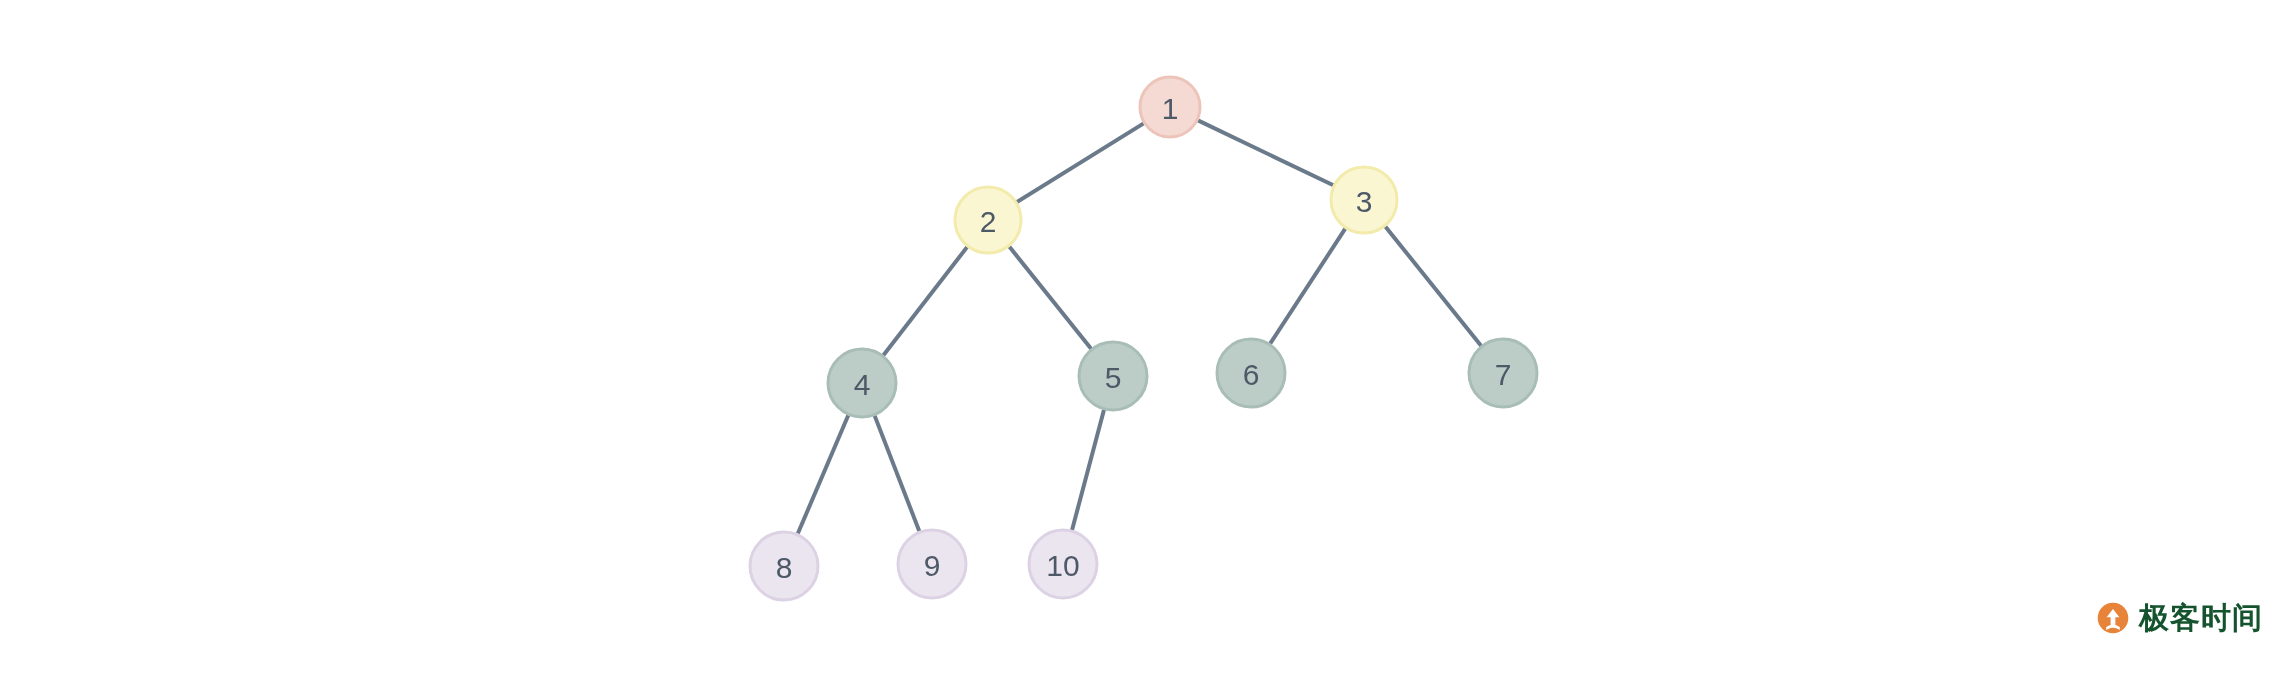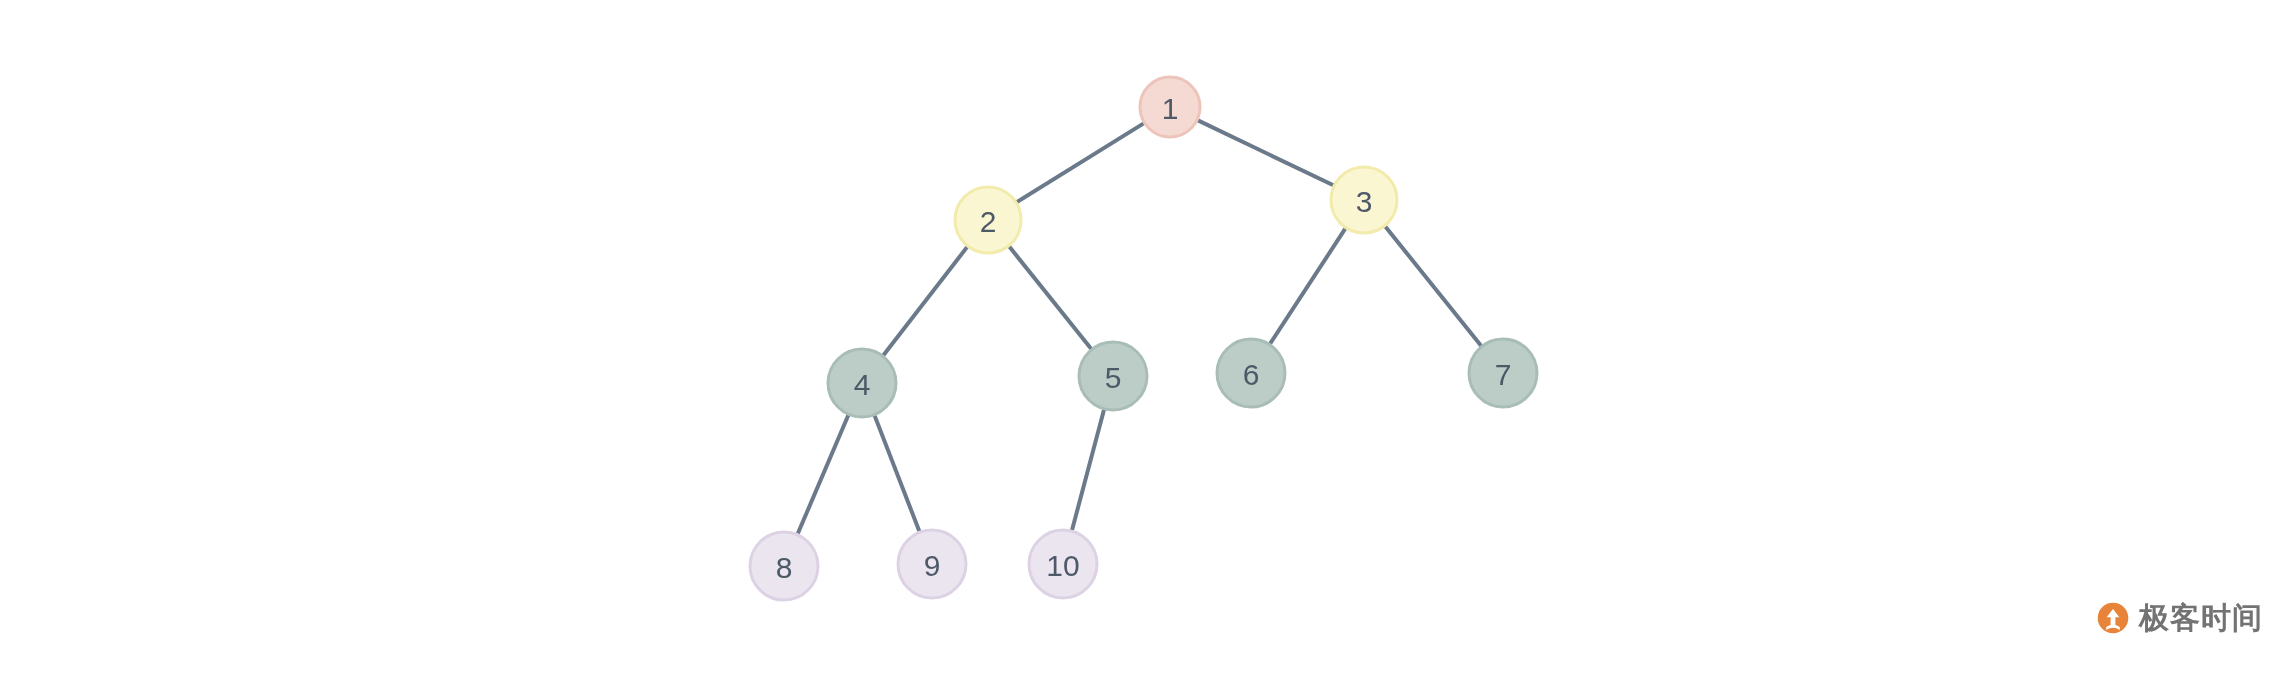--- a/index.html
+++ b/index.html
@@ -47,21 +47,21 @@
   .watermark-logo {
     width: 34px;
     height: 34px;
     display: block;
     flex: 0 0 auto;
   }
   .watermark-text {
     font-family: "DejaVu Sans", "Liberation Sans", sans-serif;
     font-size: 30px;
     font-weight: 700;
-    color: #737373;
+    color: #14532d;
     letter-spacing: 1px;
     line-height: 1;
     white-space: nowrap;
   }
 </style>
 </head>
 <body>
 
 <div id="canvas">
 

